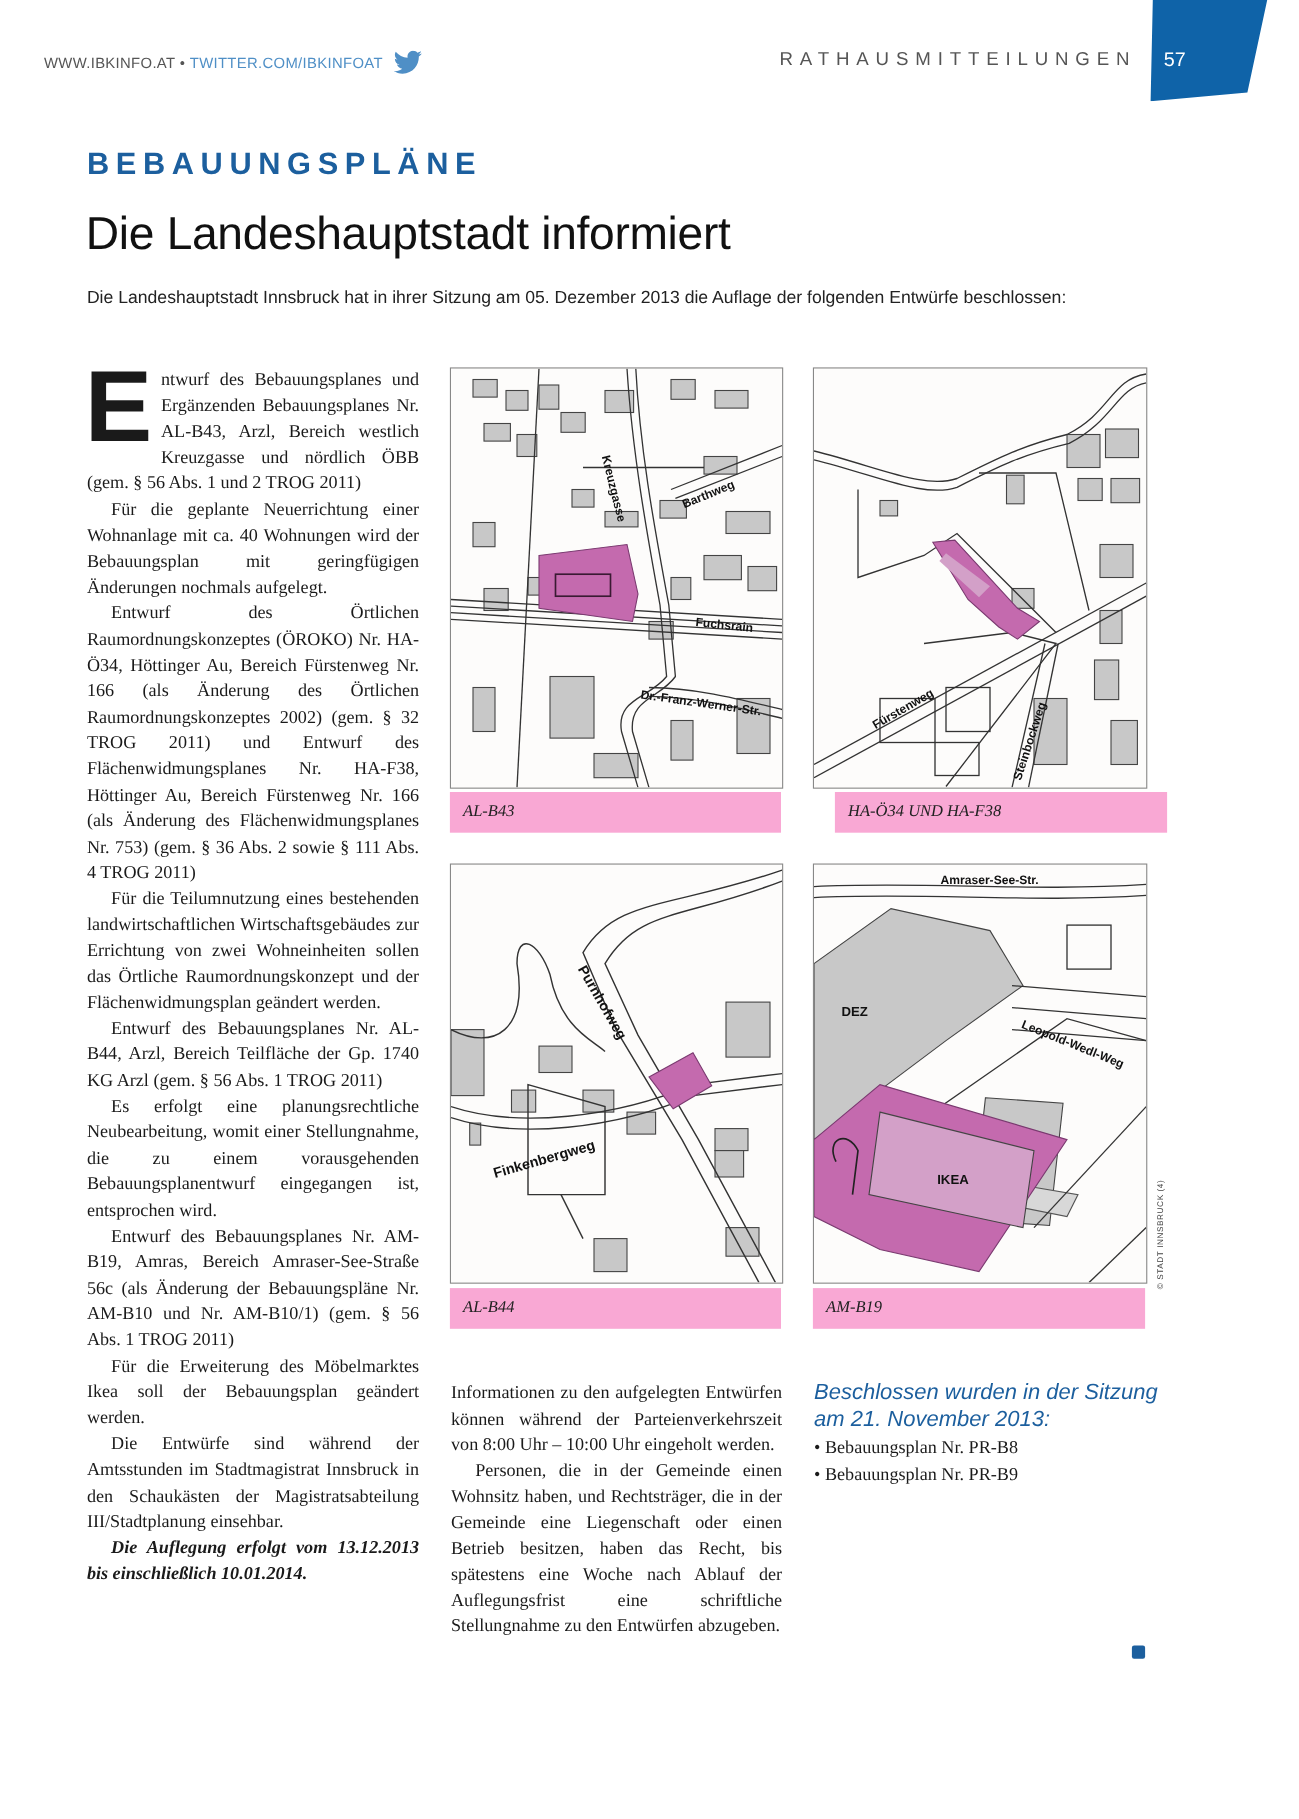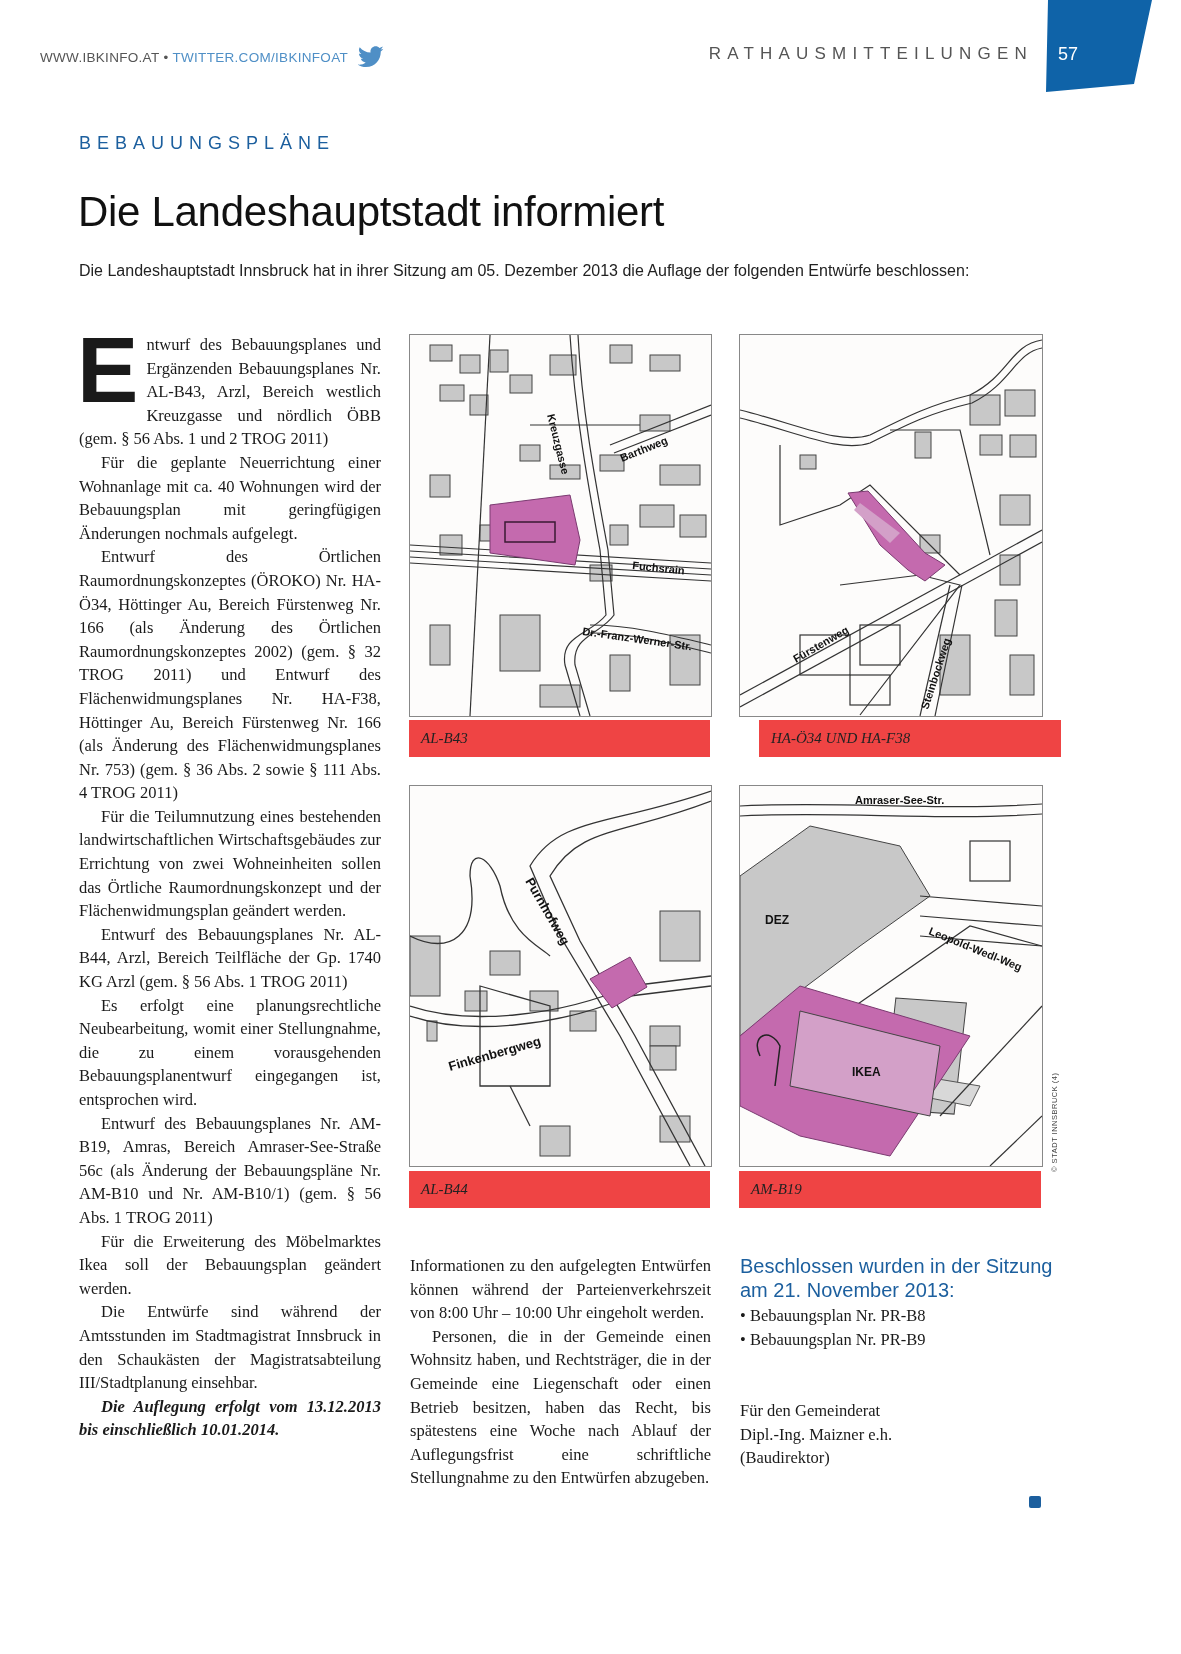--- a/index.html
+++ b/index.html
@@ -11,45 +11,45 @@
   .hdr-left { position: absolute; left: 40px; top: 46px; font-size: 13.5px; letter-spacing: 0.3px; display: flex; align-items: center; }
   .hdr-left .site { color: #555; }
   .hdr-left .dot { color: #555; margin: 0 4px; }
   .hdr-left .tw { color: #4f8fc6; }
   .hdr-left .bird { margin-left: 10px; width: 26px; height: 22px; }
   .hdr-right { position: absolute; right: 148px; top: 44px; font-size: 17px; letter-spacing: 6.2px; color: #555; }
   .page-tab { position: absolute; left: 1040px; top: 0; width: 141px; height: 92px; }
   .page-num { position: absolute; left: 1058px; top: 44px; font-size: 18px; color: #fff; }
 
   
-  .kicker { position: absolute; left: 79px; top: 133px; font-size: 18px; letter-spacing: 6px; color: #1c5f9e; }
+  .kicker { position: absolute; left: 79px; top: 133px; font-size: 28px; letter-spacing: 6px; color: #1c5f9e; font-weight: bold; }
   .title { position: absolute; left: 78px; top: 188px; font-size: 42px; font-weight: 300; color: #111; letter-spacing: -0.3px; }
   .intro { position: absolute; left: 79px; top: 262px; font-size: 16px; color: #222; }
 
   
   .col1 { position: absolute; left: 79px; top: 333px; width: 302px; font-size: 16.5px; line-height: 23.6px; text-align: justify; hyphens: manual; }
   .col1 p { margin: 0; }
   .col1 p.ind { text-indent: 22px; }
   .col1 p.it { text-indent: 22px; }
   .col1 p.bi { font-style: italic; font-weight: bold; text-indent: 22px; }
   .dropcap { float: left; font-family: "Liberation Sans", "DejaVu Sans", sans-serif; font-weight: bold; font-size: 92px; line-height: 70px; height: 72px; margin: 2px 8px 0 -2px; color: #1a1a1a; }
 
   
   .map { position: absolute; border: 1px solid #888; background: #fdfcfb; overflow: hidden; }
-  .cap { position: absolute; background: #ef4444; font-style: italic; font-size: 15px; color: #222; padding-left: 12px; box-sizing: border-box; line-height: 36px; }
+  .cap { position: absolute; background: #f9a8d4; font-style: italic; font-size: 15px; color: #222; padding-left: 12px; box-sizing: border-box; line-height: 36px; }
   .credit { position: absolute; left: 1050px; top: 1072px; width: 100px; height: 14px; font-size: 7.5px; letter-spacing: 0.5px; color: #444; transform: rotate(-90deg); transform-origin: left top; top: 1172px; }
 
   
   .col2 { position: absolute; left: 410px; top: 1254px; width: 301px; font-size: 16.5px; line-height: 23.6px; text-align: justify; }
   .col2 p { margin: 0; }
   .col2 p.ind { text-indent: 22px; }
 
   
   .col3 { position: absolute; left: 740px; top: 1254px; width: 320px; }
-  .col3 h3 { margin: 0; font-weight: normal; font-size: 20px; line-height: 24px; color: #1c5f9e; }
+  .col3 h3 { margin: 0; font-weight: normal; font-size: 20px; line-height: 24px; color: #1c5f9e; font-style: italic; }
   .col3 ul { list-style: none; margin: 2px 0 0 0; padding: 0; font-size: 16.5px; line-height: 23.6px; }
   .col3 li { padding-left: 12px; text-indent: -12px; }
   .col3 .sign { margin-top: 48px; font-size: 16.5px; line-height: 23.6px; }
   .end-mark { position: absolute; left: 1029px; top: 1496px; width: 12px; height: 12px; background: #1c5f9e; border-radius: 2px; }
 </style>
 </head>
 <body>
 
 <div class="hdr-left sans">
   <span class="site">WWW.IBKINFO.AT</span>
@@ -248,19 +248,14 @@
   <p>Informationen zu den aufgelegten Entwürfen können während der Parteienverkehrszeit von 8:00 Uhr – 10:00 Uhr eingeholt werden.</p>
   <p class="ind">Personen, die in der Gemeinde einen Wohnsitz haben, und Rechtsträger, die in der Gemeinde eine Liegenschaft oder einen Betrieb besitzen, haben das Recht, bis spätestens eine Woche nach Ablauf der Auflegungsfrist eine schriftliche Stellungnahme zu den Entwürfen abzugeben.</p>
 </div>
 
 <div class="col3">
   <h3 class="sans">Beschlossen wurden in der Sitzung am 21. November 2013:</h3>
   <ul class="serif">
     <li>• Bebauungsplan Nr. PR-B8</li>
     <li>• Bebauungsplan Nr. PR-B9</li>
   </ul>
-  <div class="sign serif">
-    <div>Für den Gemeinderat</div>
-    <div>Dipl.-Ing. Maizner e.h.</div>
-    <div>(Baudirektor)</div>
-  </div>
 </div>
 <div class="end-mark"></div>
 
 </body></html>

